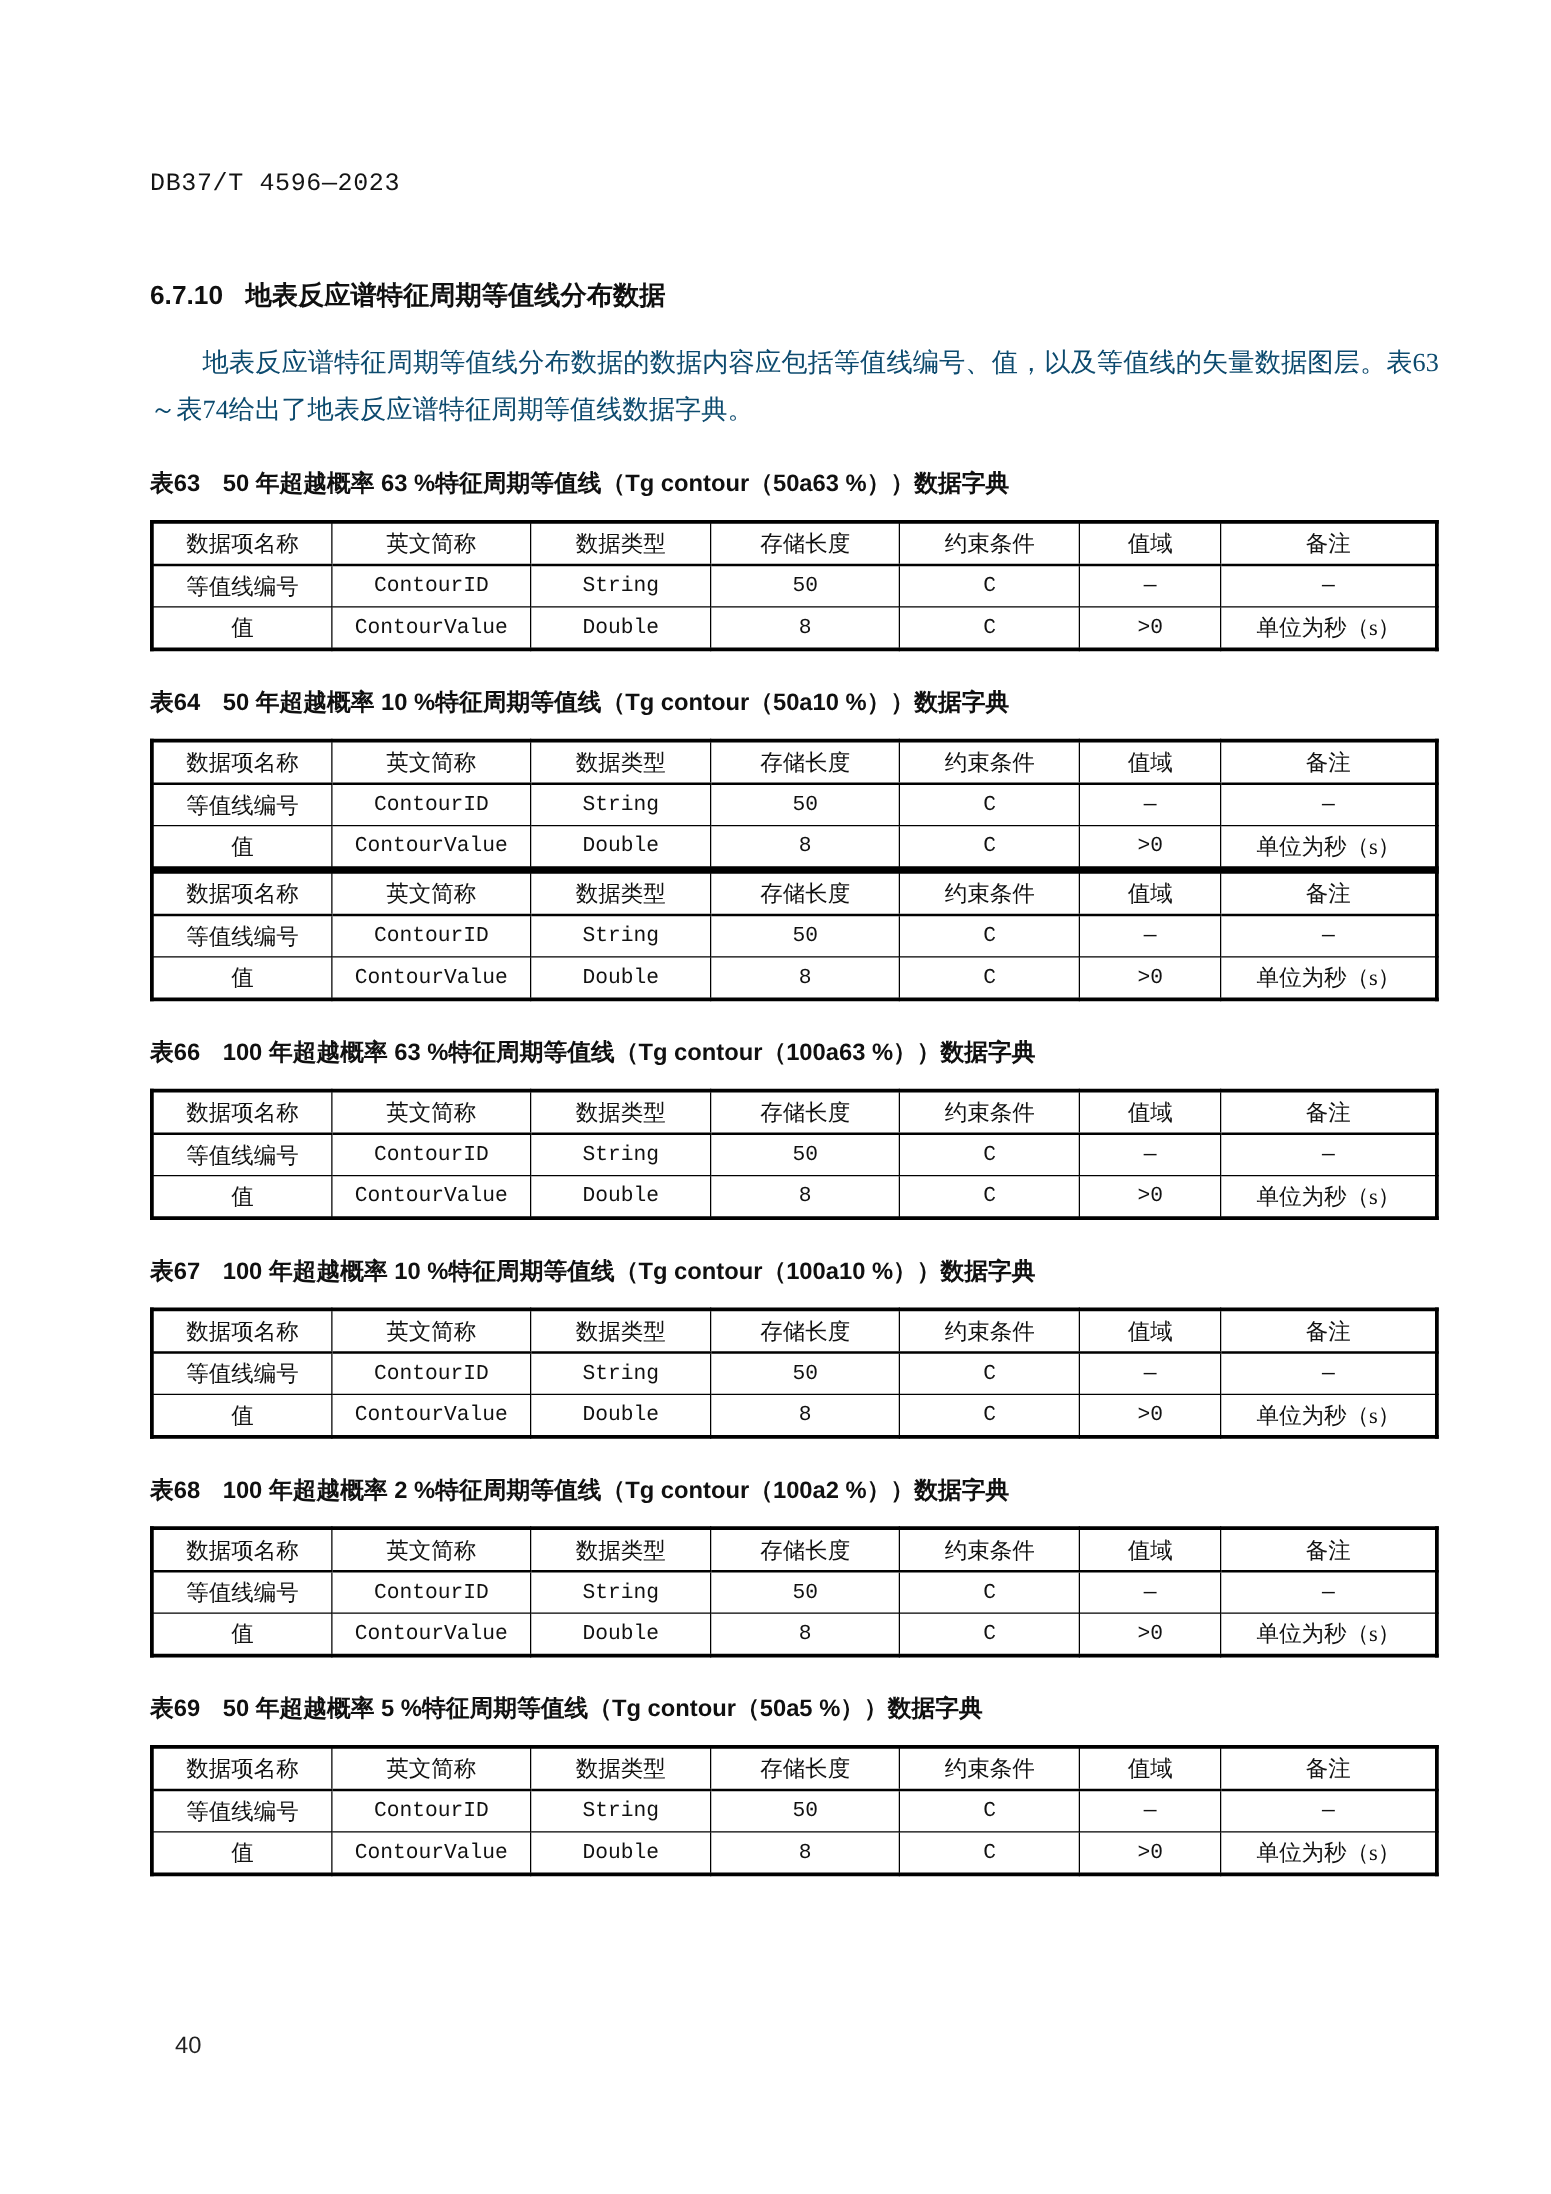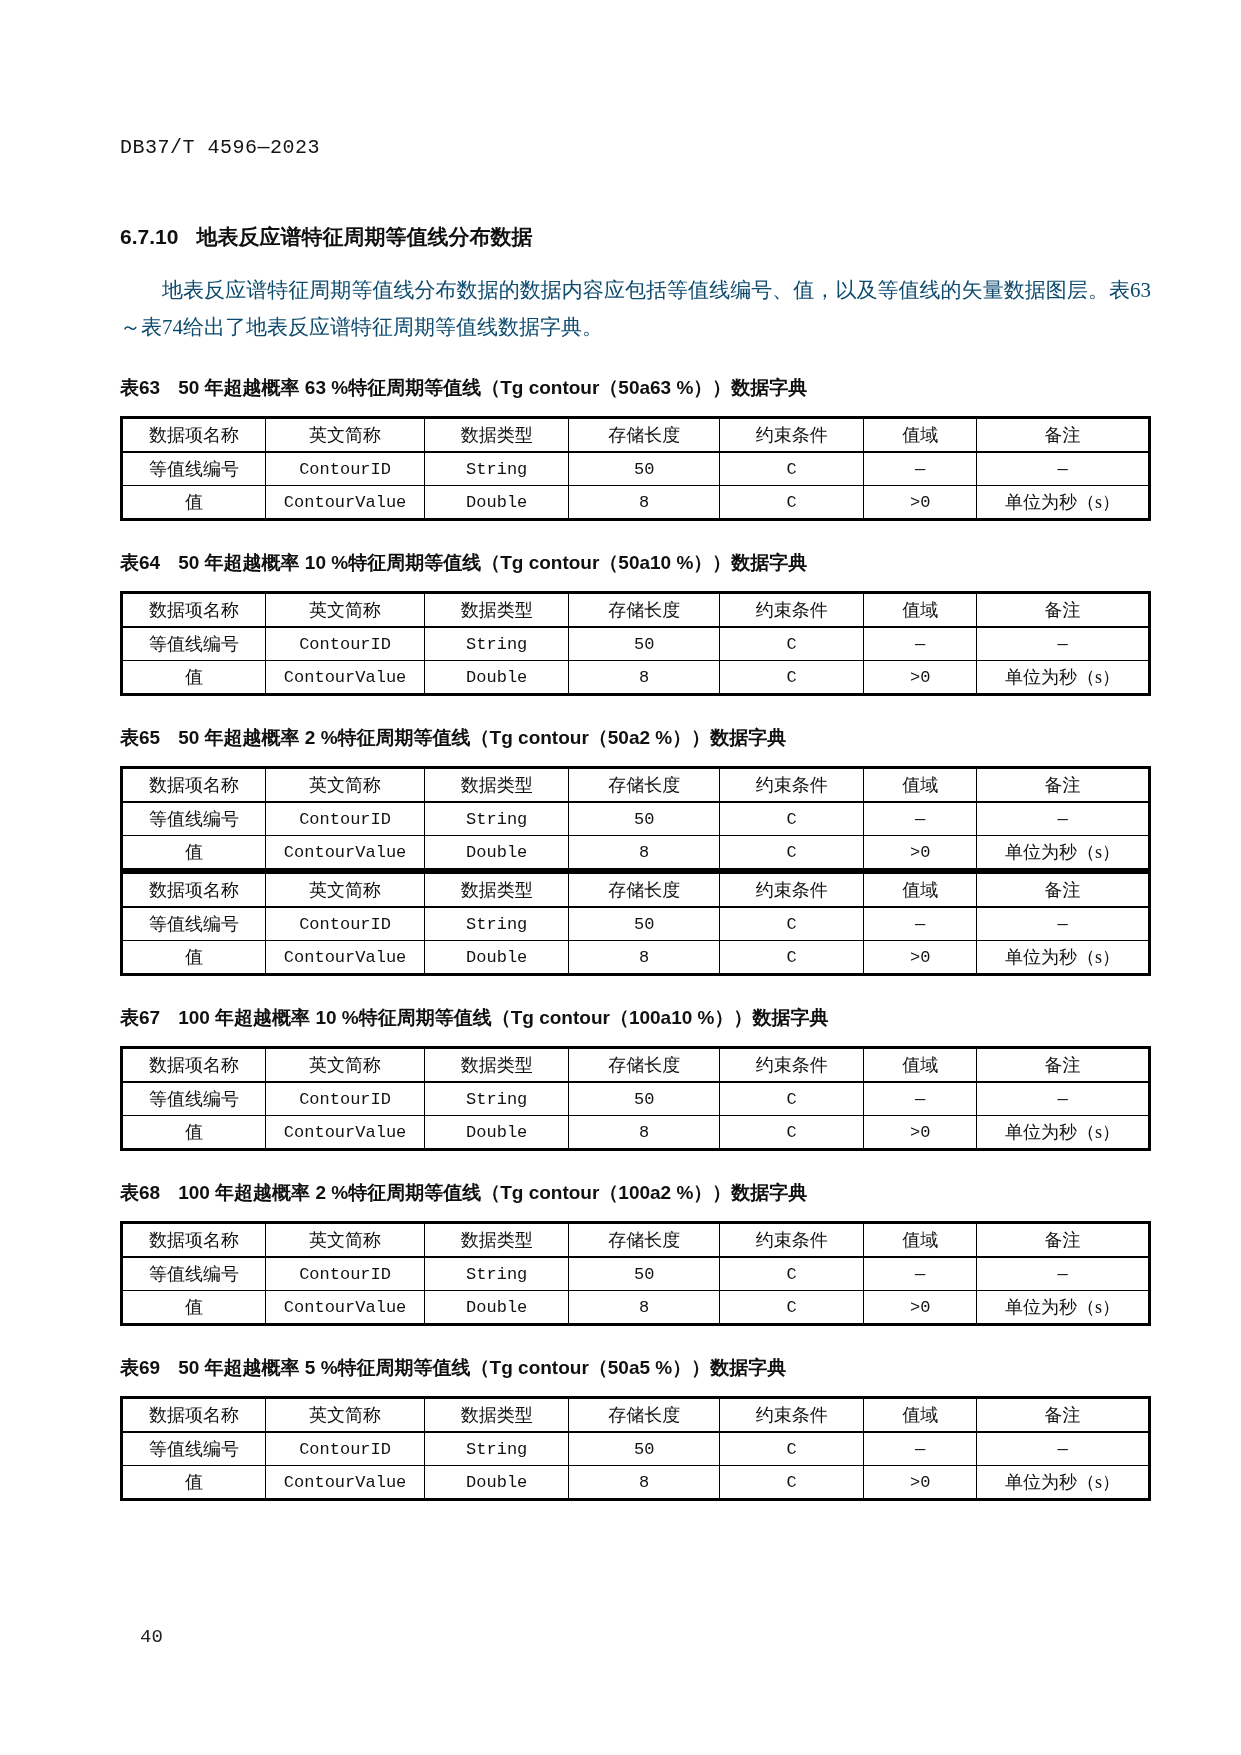--- a/index.html
+++ b/index.html
@@ -77,21 +77,21 @@
   table.data-table td.latin, table.data-table th.latin {
     font-family: "Liberation Mono", monospace;
     font-size: 17px;
   }
 
   .page-number {
     position: absolute;
     left: 124px;
     top: 1626px;
     font-size: 19px;
-    font-family: Liberation Mono, monospace;
+    font-family: Liberation Sans, sans-serif;
     color: #222222;
   }
 </style>
 </head>
 <body>
 
 <div class="page">
   <div class="content">
 
     <div class="doc-header">DB37/T 4596—2023</div>
@@ -187,65 +187,65 @@
                 <td class="latin">Double</td>
                 <td class="latin">8</td>
                 <td class="latin">C</td>
                 <td class="latin">&gt;0</td>
                 <td>单位为秒（s）</td>
               </tr>
             </tbody>
           </table>
         </div>
         <div class="table-block">
-          <div class="table-caption"><span class="caption-label">表65</span><span>50 年超越概率 2 %特征周期等值线（Tg contour（50a2 %））数据字典</span></div>
-          <table class="data-table">
-            <colgroup>
-              <col style="width: 14%;">
-              <col style="width: 15.5%;">
-              <col style="width: 14%;">
-              <col style="width: 14.7%;">
-              <col style="width: 14%;">
-              <col style="width: 11%;">
-              <col style="width: 16.8%;">
-            </colgroup>
-            <thead>
-              <tr>
-                <th>数据项名称</th>
-                <th>英文简称</th>
-                <th>数据类型</th>
-                <th>存储长度</th>
-                <th>约束条件</th>
-                <th>值域</th>
-                <th>备注</th>
-              </tr>
-            </thead>
-            <tbody>
-              <tr>
-                <td>等值线编号</td>
-                <td class="latin">ContourID</td>
-                <td class="latin">String</td>
-                <td class="latin">50</td>
-                <td class="latin">C</td>
-                <td class="latin">—</td>
-                <td class="latin">—</td>
-              </tr>
-              <tr>
-                <td>值</td>
-                <td class="latin">ContourValue</td>
-                <td class="latin">Double</td>
-                <td class="latin">8</td>
-                <td class="latin">C</td>
-                <td class="latin">&gt;0</td>
-                <td>单位为秒（s）</td>
-              </tr>
-            </tbody>
-          </table>
-        </div>
-        <div class="table-block">
+          <table class="data-table">
+            <colgroup>
+              <col style="width: 14%;">
+              <col style="width: 15.5%;">
+              <col style="width: 14%;">
+              <col style="width: 14.7%;">
+              <col style="width: 14%;">
+              <col style="width: 11%;">
+              <col style="width: 16.8%;">
+            </colgroup>
+            <thead>
+              <tr>
+                <th>数据项名称</th>
+                <th>英文简称</th>
+                <th>数据类型</th>
+                <th>存储长度</th>
+                <th>约束条件</th>
+                <th>值域</th>
+                <th>备注</th>
+              </tr>
+            </thead>
+            <tbody>
+              <tr>
+                <td>等值线编号</td>
+                <td class="latin">ContourID</td>
+                <td class="latin">String</td>
+                <td class="latin">50</td>
+                <td class="latin">C</td>
+                <td class="latin">—</td>
+                <td class="latin">—</td>
+              </tr>
+              <tr>
+                <td>值</td>
+                <td class="latin">ContourValue</td>
+                <td class="latin">Double</td>
+                <td class="latin">8</td>
+                <td class="latin">C</td>
+                <td class="latin">&gt;0</td>
+                <td>单位为秒（s）</td>
+              </tr>
+            </tbody>
+          </table>
+        </div>
+        <div class="table-block">
+          <div class="table-caption"><span class="caption-label">表66</span><span>100 年超越概率 63 %特征周期等值线（Tg contour（100a63 %））数据字典</span></div>
           <table class="data-table">
             <colgroup>
               <col style="width: 14%;">
               <col style="width: 15.5%;">
               <col style="width: 14%;">
               <col style="width: 14.7%;">
               <col style="width: 14%;">
               <col style="width: 11%;">
               <col style="width: 16.8%;">
             </colgroup>

